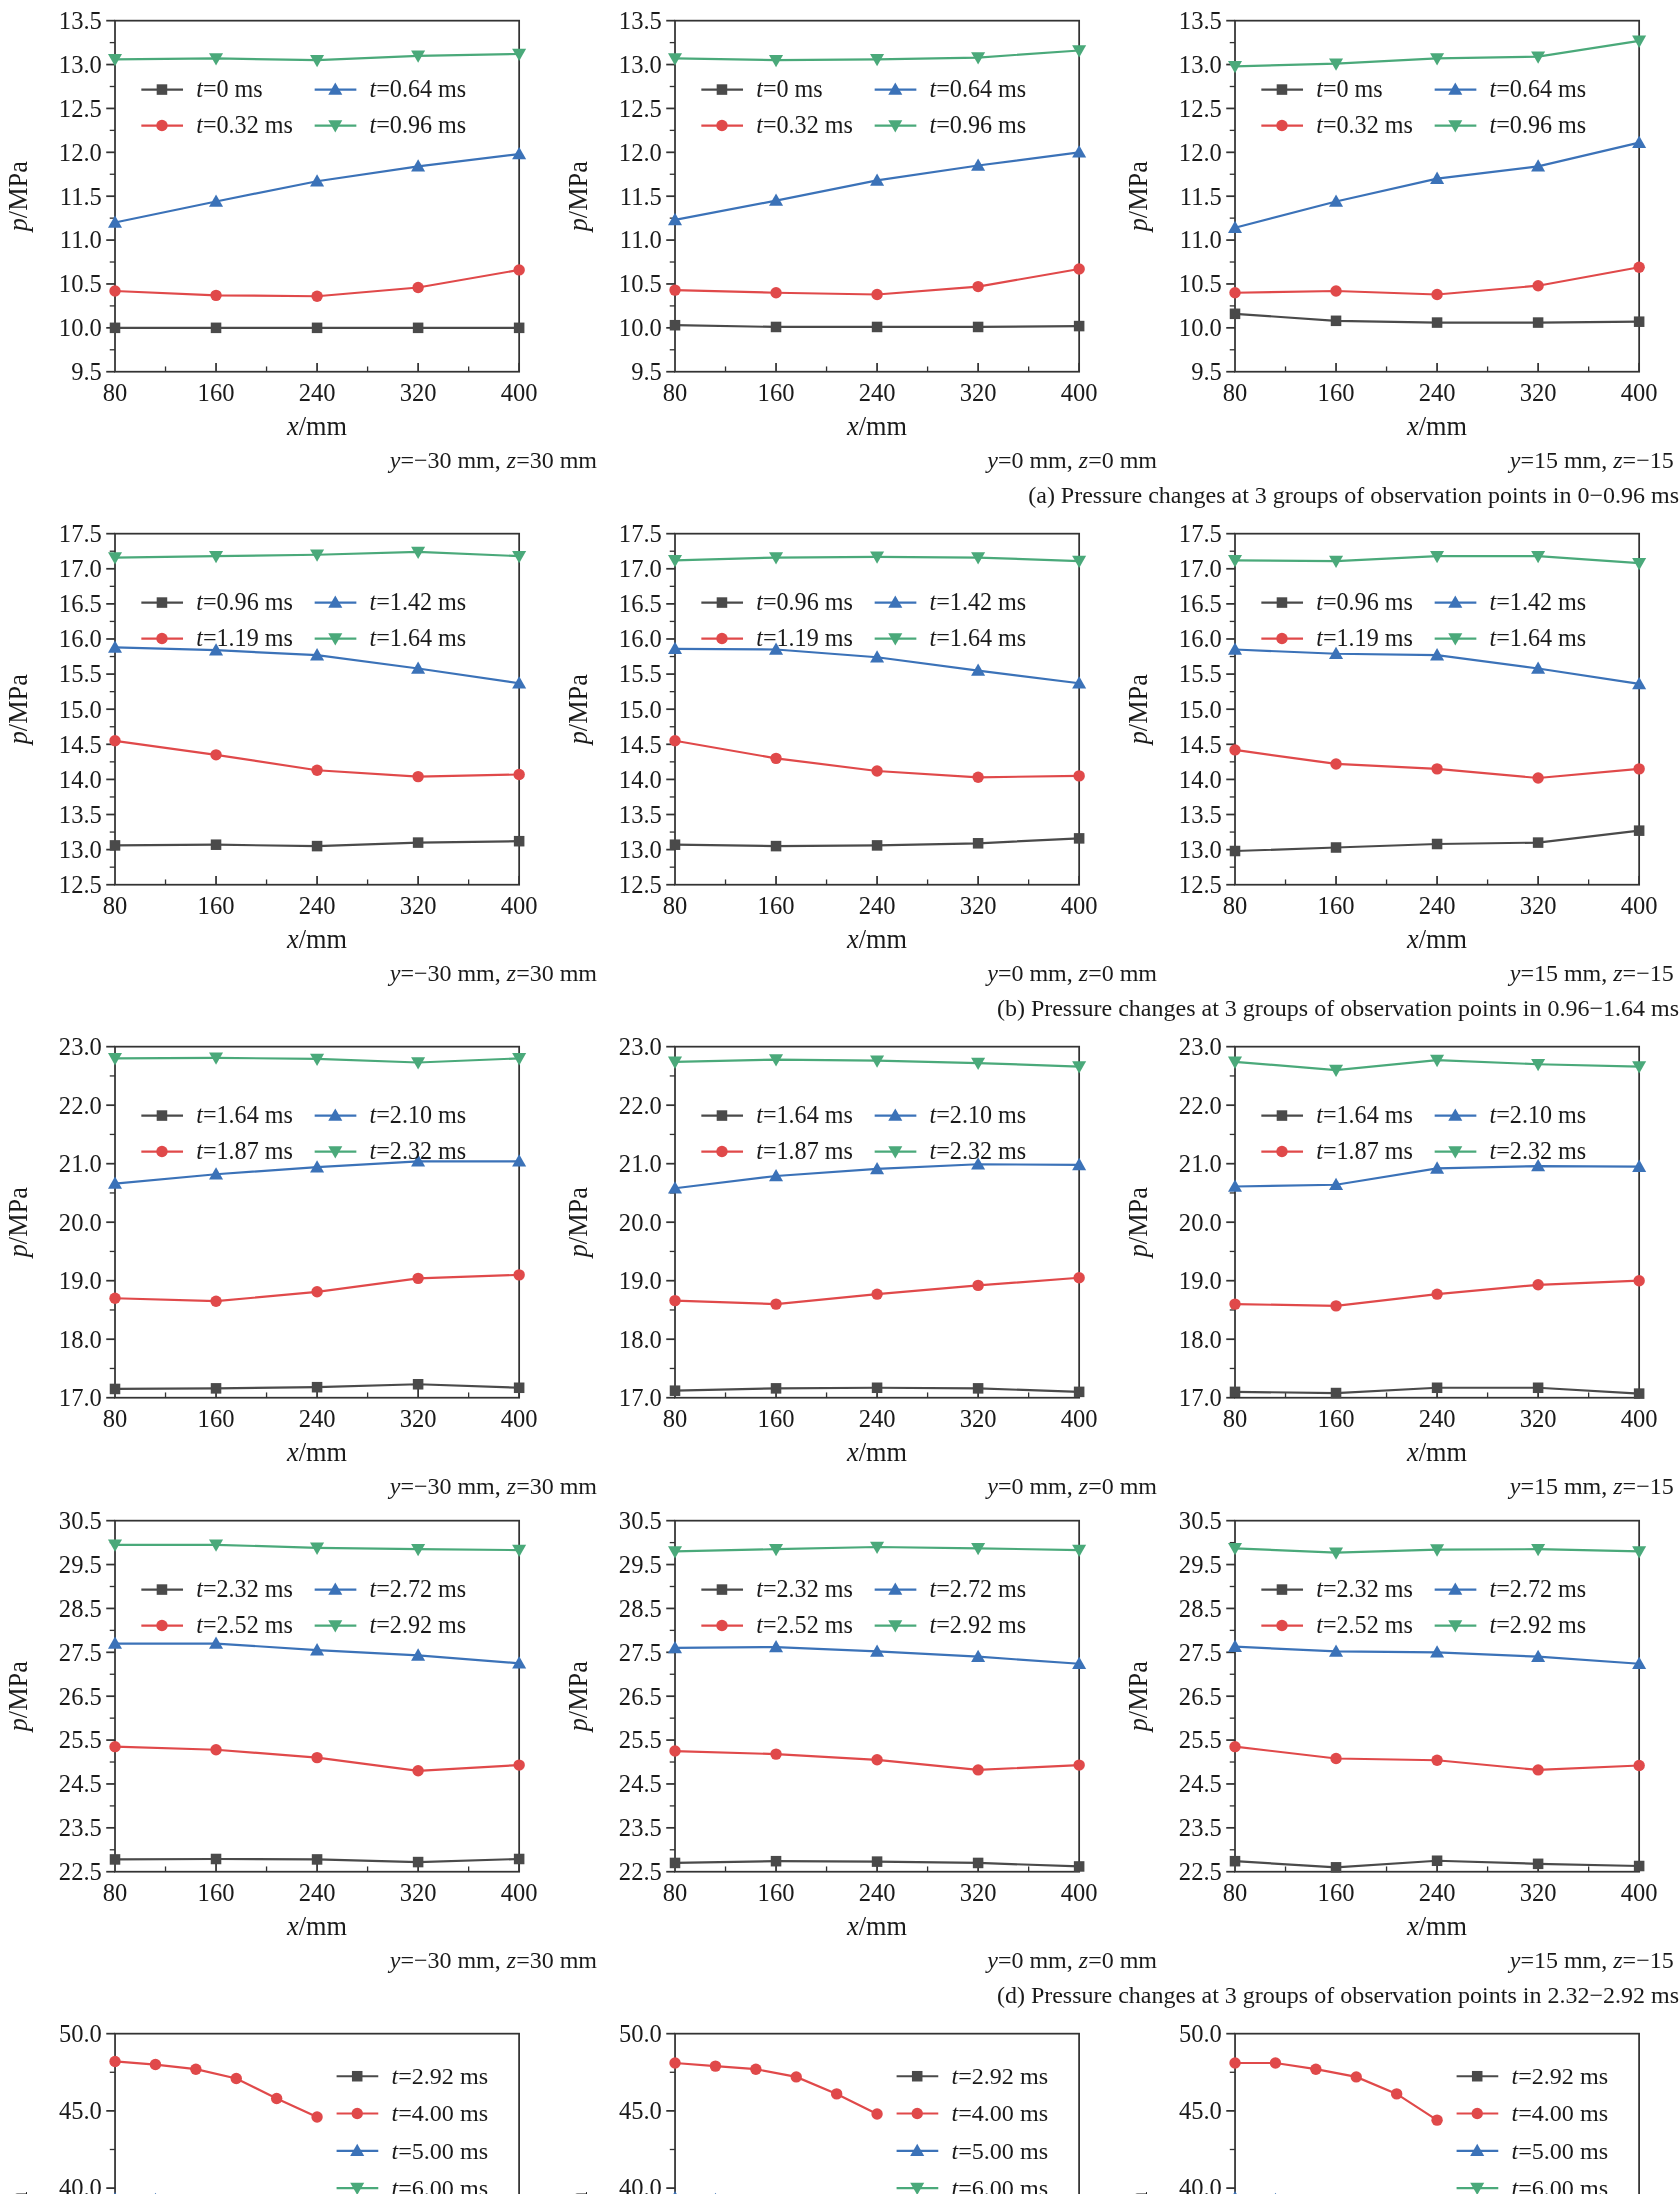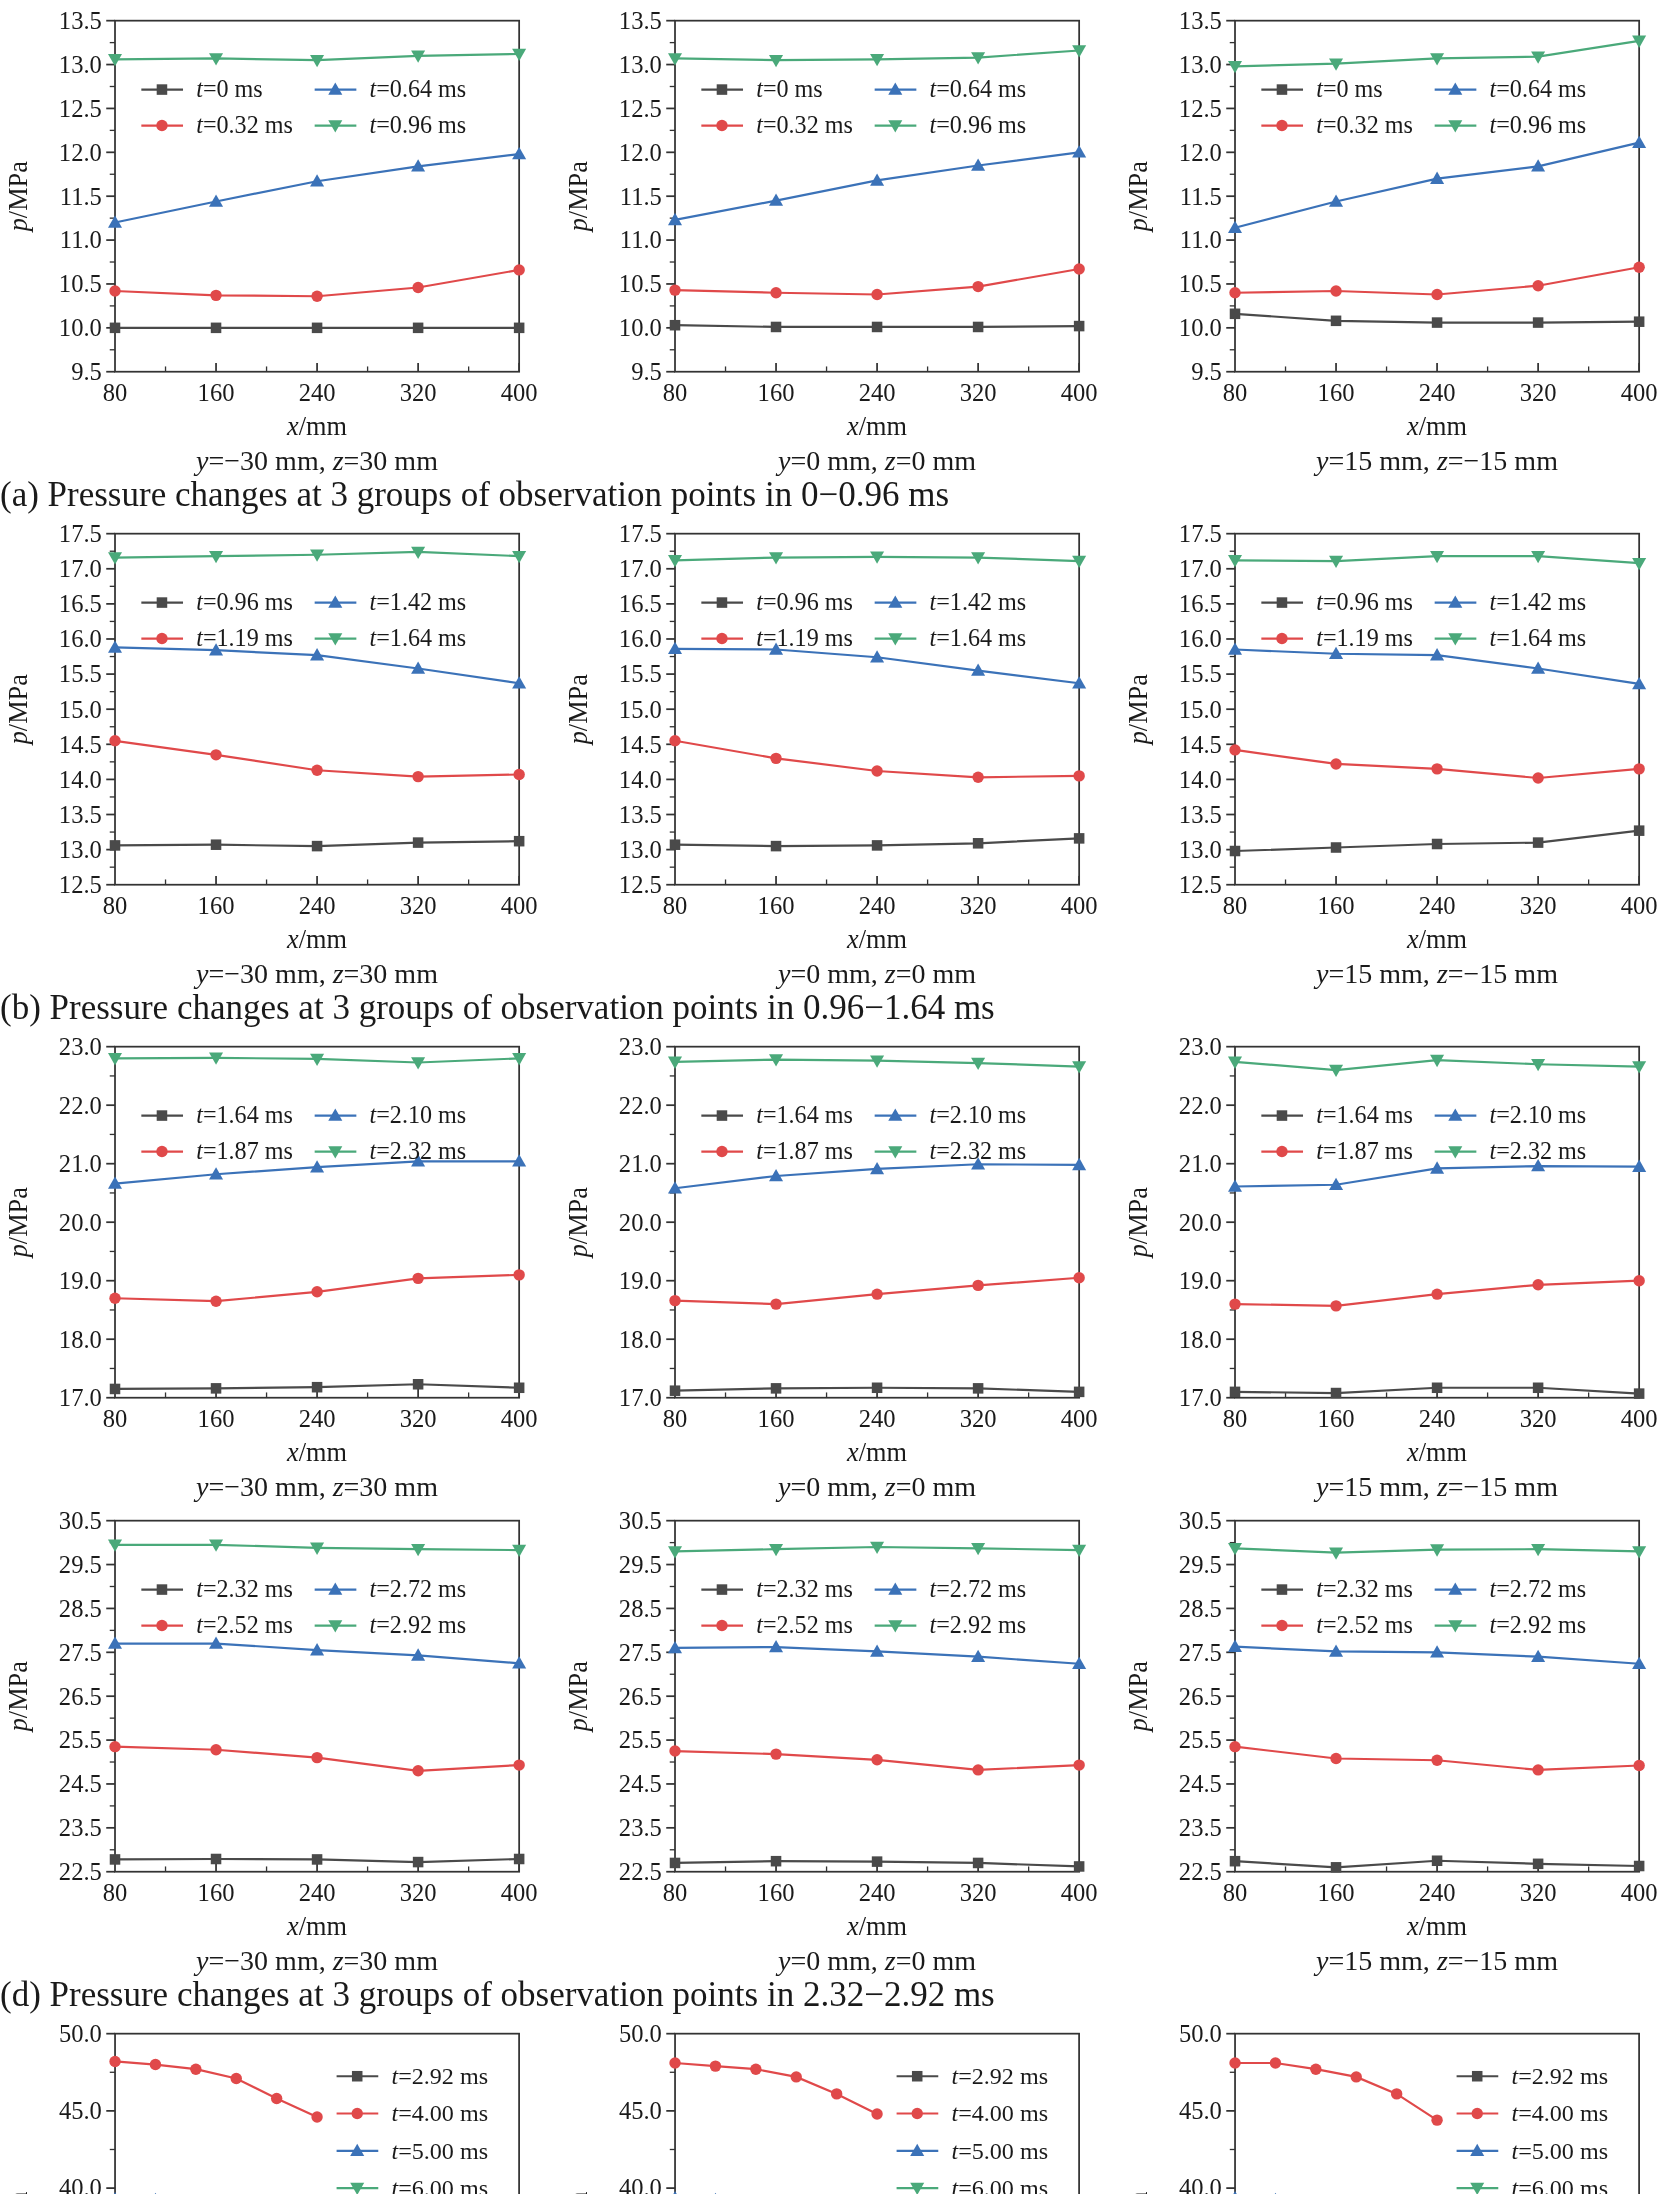--- a/index.html
+++ b/index.html
@@ -1,22 +1,22 @@
 <!DOCTYPE html>
 <html style="font-size:7px"><head>
 <meta charset="utf-8">
 <style>
   html,body{margin:0;padding:0;background:#ffffff;}
   body{width:1679px;font-family:"Liberation Serif","DejaVu Serif",serif;color:#1a1a1a;}
   .fig{padding-top:3.5px;}
   .row-charts{display:flex;flex-direction:row;}
   .cell{width:560px;flex:0 0 auto;}
   .cell svg{display:block;}
-  .subtitle{width:100%;text-align:center;font-size:28px;height:33px;line-height:31px;transform:translateX(37px);white-space:nowrap;}
-  .caption{width:100%;text-align:left;font-size:35px;height:39px;line-height:34px;}
+  .subtitle{width:100%;text-align:right;font-size:24px;height:33px;line-height:31px;transform:translateX(37px);white-space:nowrap;}
+  .caption{width:100%;text-align:right;font-size:24px;height:39px;line-height:34px;}
   svg text{font-family:"Liberation Serif","DejaVu Serif",serif;fill:#1a1a1a;}
   i{font-style:italic;}
 </style>
 </head>
 <body>
 
 <div class="fig">
 
   <section class="row">
     <div class="row-charts">

